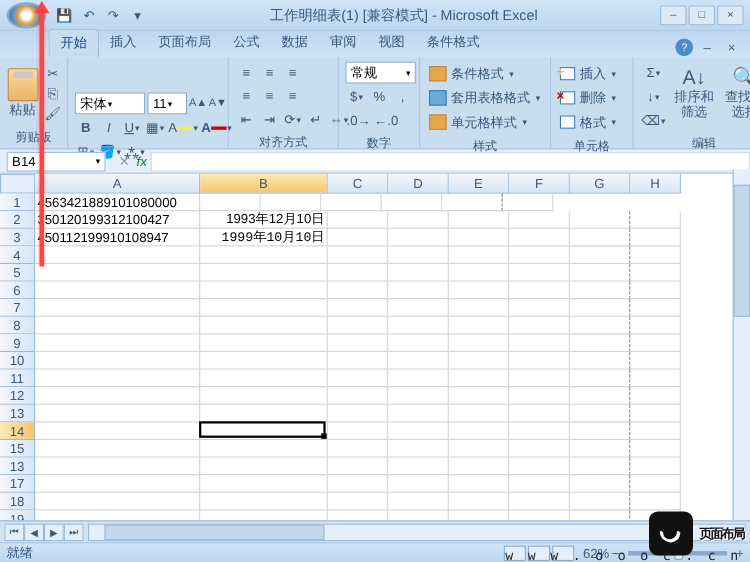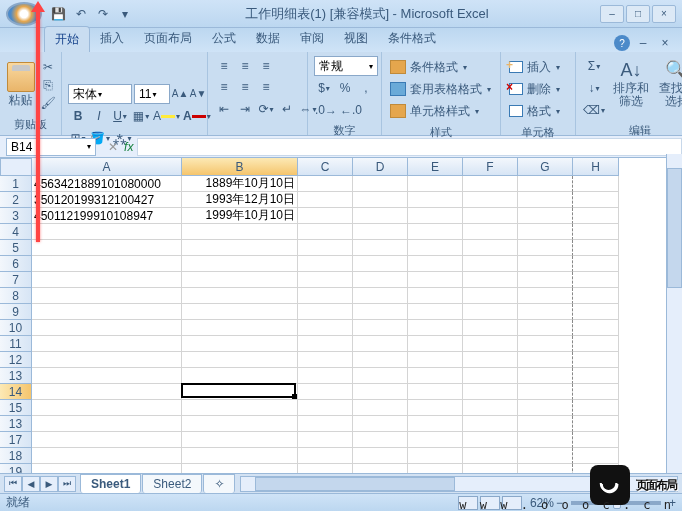--- a/index.html
+++ b/index.html
@@ -221,20 +221,21 @@
         <div class="rbtn">≡</div>
       </div>
       <div class="btn-row">
         <div class="rbtn">⇤</div>
         <div class="rbtn">⇥</div>
         <div class="rbtn">⟳<span class="dd-arrow">▾</span></div>
         <div class="rbtn">↵</div>
         <div class="rbtn">⇔<span class="dd-arrow">▾</span></div>
       </div>
     </div>
+    <div class="group-label">对齐方式</div>
   </div>
 
   <div class="group" style="width:74px">
     <div class="group-body">
       <div class="num-col">
         <div class="combo nfmt">
             <span>常规</span>
             <span class="dd-arrow" style="margin-left:auto">▾</span>
           </div>
         <div class="btn-row">
@@ -362,41 +363,40 @@
       <div class="row-h sel">14</div>
       <div class="row-h">15</div>
       <div class="row-h">13</div>
       <div class="row-h">17</div>
       <div class="row-h">18</div>
       <div class="row-h">19</div>
     </div>
   <div class="cells" id="cells">
       <div class="row">
         <div class="cell" style="width: 150px;">4563421889101080000</div>
-        <div class="cell ra" style="width: 116px;">1889年10月10日</div>
         <div class="cell" style="width: 55px;"></div>
         <div class="cell" style="width: 55px;"></div>
         <div class="cell" style="width: 55px;"></div>
         <div class="cell" style="width: 55px;"></div>
         <div class="cell dashed-col" style="width: 55px;"></div>
         <div class="cell" style="width: 46px;"></div>
       </div>
       <div class="row">
         <div class="cell" style="width: 150px;">350120199312100427</div>
         <div class="cell ra" style="width: 116px;">1993年12月10日</div>
         <div class="cell" style="width: 55px;"></div>
         <div class="cell" style="width: 55px;"></div>
         <div class="cell" style="width: 55px;"></div>
         <div class="cell" style="width: 55px;"></div>
         <div class="cell dashed-col" style="width: 55px;"></div>
         <div class="cell" style="width: 46px;"></div>
       </div>
       <div class="row">
         <div class="cell" style="width: 150px;">450112199910108947</div>
-        <div class="cell ra" style="width: 116px;">1999年10月10日</div>
+        <div class="cell ra" style="width: 116px; font-family: Liberation Mono, monospace;">1999年10月10日</div>
         <div class="cell" style="width: 55px;"></div>
         <div class="cell" style="width: 55px;"></div>
         <div class="cell" style="width: 55px;"></div>
         <div class="cell" style="width: 55px;"></div>
         <div class="cell dashed-col" style="width: 55px;"></div>
         <div class="cell" style="width: 46px;"></div>
       </div>
       <div class="row">
         <div class="cell" style="width: 150px;"></div>
         <div class="cell ra" style="width: 116px;"></div>
@@ -565,25 +565,20 @@
     <div class="vscroll-thumb"></div>
   </div>
 
 <div class="tab-bar">
   <div class="nav-btns">
     <div class="nav-btn">⏮</div>
     <div class="nav-btn">◀</div>
     <div class="nav-btn">▶</div>
     <div class="nav-btn">⏭</div>
   </div>
-  <div class="sheet-tabs" id="sheet-tabs">
-      <div class="sheet-tab active">Sheet1</div>
-      <div class="sheet-tab">Sheet2</div>
-      <div class="sheet-tab">✧</div>
-    </div>
   <div class="hscroll">
       <div class="hscroll-thumb"></div>
     </div>
 </div>
 
 <div class="status-bar">
   <span>就绪</span>
   <div class="status-right">
     <div class="view-btn"></div>
     <div class="view-btn"></div>

